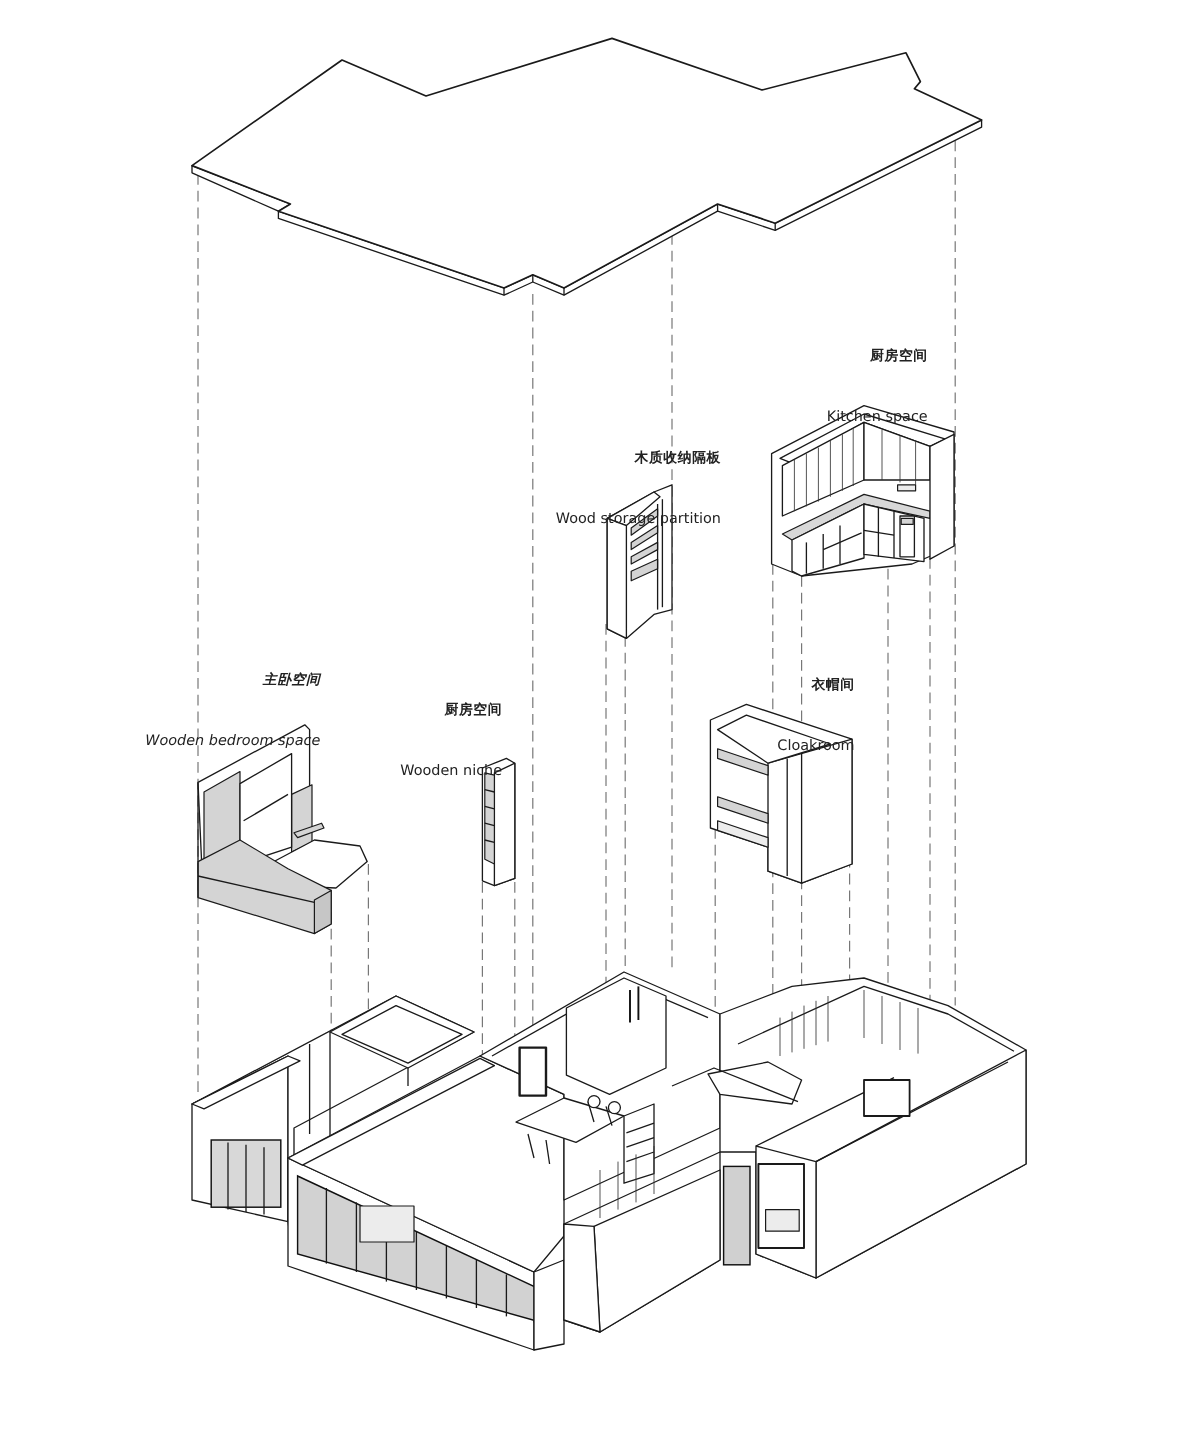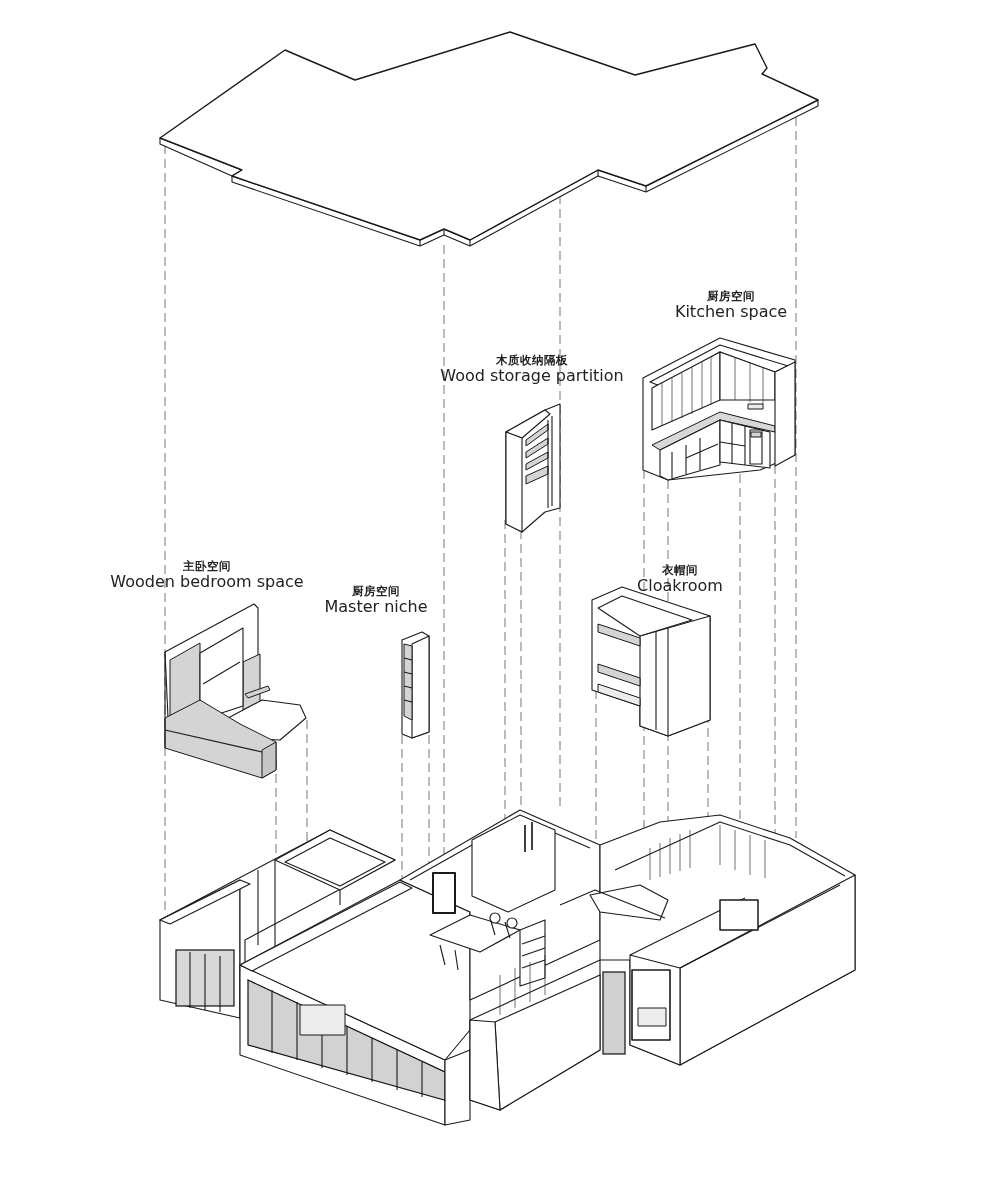--- a/index.html
+++ b/index.html
@@ -1,20 +1,20 @@
 <!DOCTYPE html>
 <html><head>
 <meta charset="utf-8">
 <style>
   html, body { margin:0; padding:0; background:#ffffff; }
   body { width:1000px; height:1195px; position:relative; overflow:hidden; font-family:"DejaVu Sans", sans-serif; }
   #canvas { position:absolute; left:0; top:0; width:1000px; height:1195px; }
-  .label { position:absolute; text-align:center; color:#222; line-height:15px; transform:translateX(-50%); white-space:nowrap; }
+  .label { position:absolute; text-align:right; color:#222; line-height:15px; transform:translateX(-50%); white-space:nowrap; }
   .label .zh { font-size:11.5px; font-weight:bold; display:block; letter-spacing:0.5px; }
-  .label .en { font-size:16px; display:block; }
+  .label .en { font-size:12px; display:block;margin-top:36px; }
   svg .ln { stroke:#1a1a1a; stroke-width:1.1; fill:none; stroke-linejoin:round; }
   svg .thk { stroke:#111; stroke-width:1.6; fill:none; stroke-linejoin:round; }
   svg .fw { fill:#ffffff; stroke:#1a1a1a; stroke-width:1.1; stroke-linejoin:round; }
   svg .fg { fill:#d4d4d4; stroke:#1a1a1a; stroke-width:1; stroke-linejoin:round; }
   svg .fl { fill:#ececec; stroke:#1a1a1a; stroke-width:1; stroke-linejoin:round; }
   svg .glass { fill:#c8c8c8; stroke:#111; stroke-width:1.2; }
   svg .dash { stroke:#777; stroke-width:1; stroke-dasharray:9 5; fill:none; }
   svg .thin { stroke:#333; stroke-width:0.7; fill:none; }
 </style>
 </head>
@@ -235,28 +235,28 @@
     <rect x="603" y="972" width="22" height="82" class="glass" style="fill:#d0d0d0"></rect>
     <rect x="632" y="970" width="38" height="70" class="fw" style="stroke-width:1.6"></rect>
     <rect x="638" y="1008" width="28" height="18" class="fl"></rect>
   </g>
 </svg>
 
 <div class="label" style="left:731px; top:289px;">
   <span class="zh">厨房空间</span>
   <span class="en">Kitchen space</span>
 </div>
-<div class="label" style="left:532px; top:353px;">
+<div class="label" style="left:532px; top:374px;">
   <span class="zh">木质收纳隔板</span>
   <span class="en">Wood storage partition</span>
 </div>
-<div class="label" style="left:207px; top:559px;">
+<div class="label" style="left:194px; top:559px;font-style:italic;">
   <span class="zh">主卧空间</span>
   <span class="en">Wooden bedroom space</span>
 </div>
 <div class="label" style="left:376px; top:584px;">
   <span class="zh">厨房空间</span>
-  <span class="en">Master niche</span>
+  <span class="en">Wooden niche</span>
 </div>
 <div class="label" style="left:680px; top:563px;">
   <span class="zh">衣帽间</span>
   <span class="en">Cloakroom</span>
 </div>
 
 </body></html>

